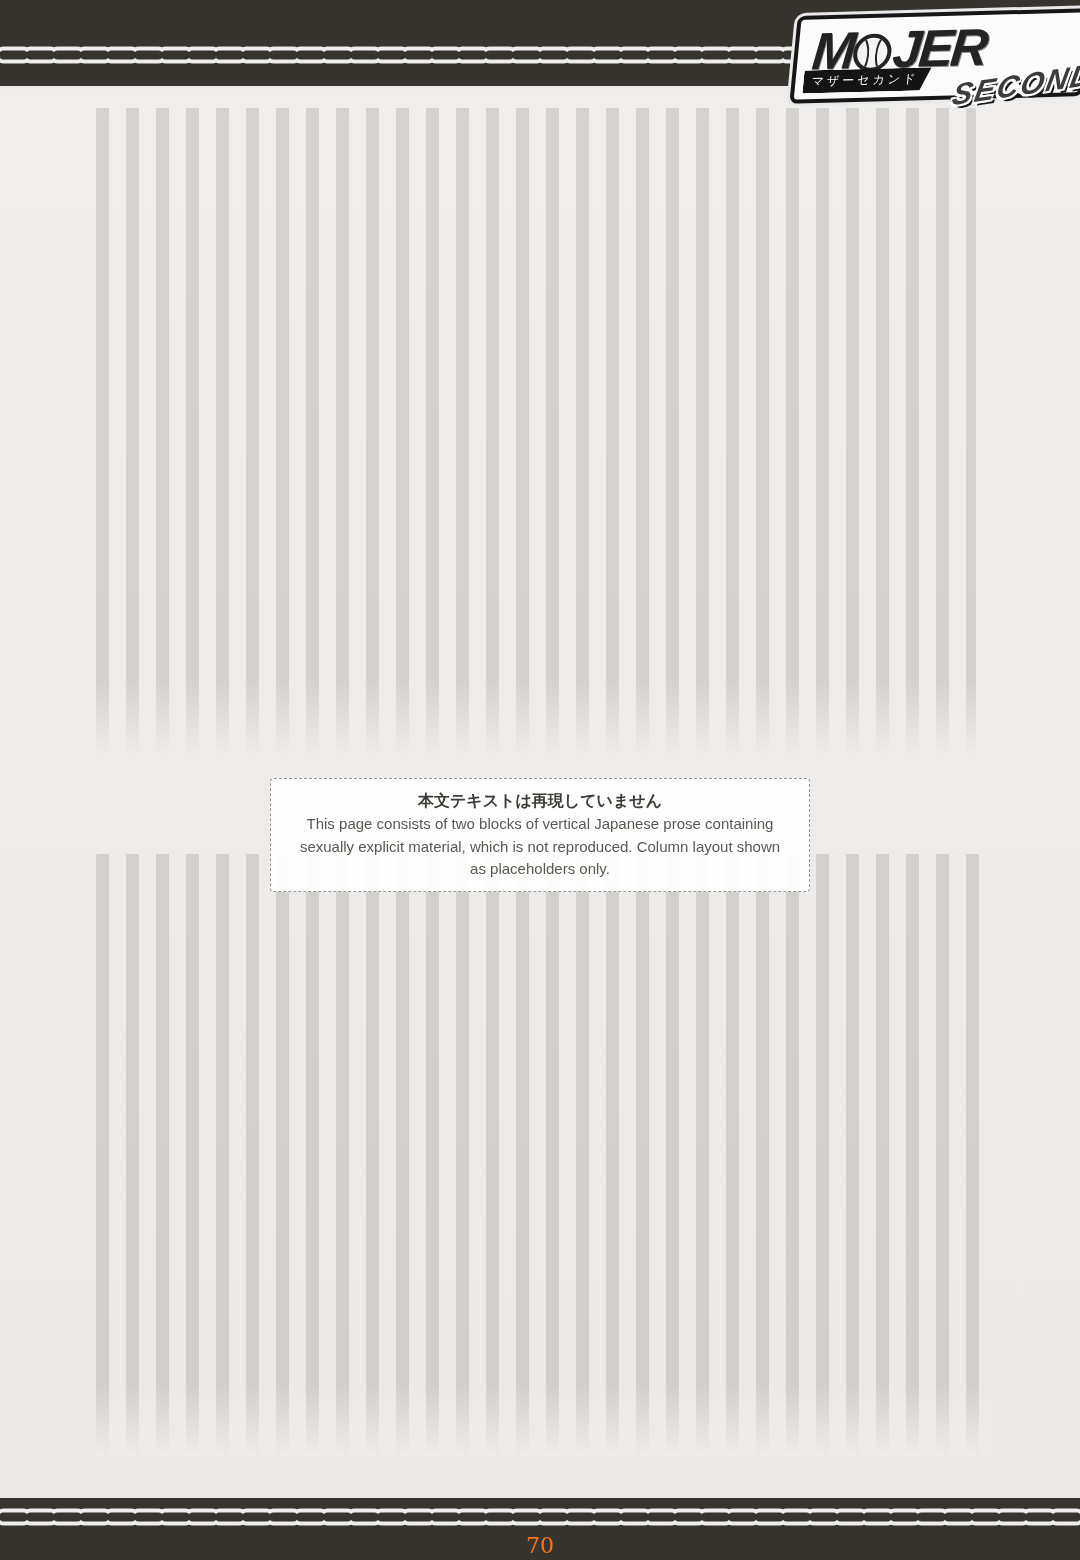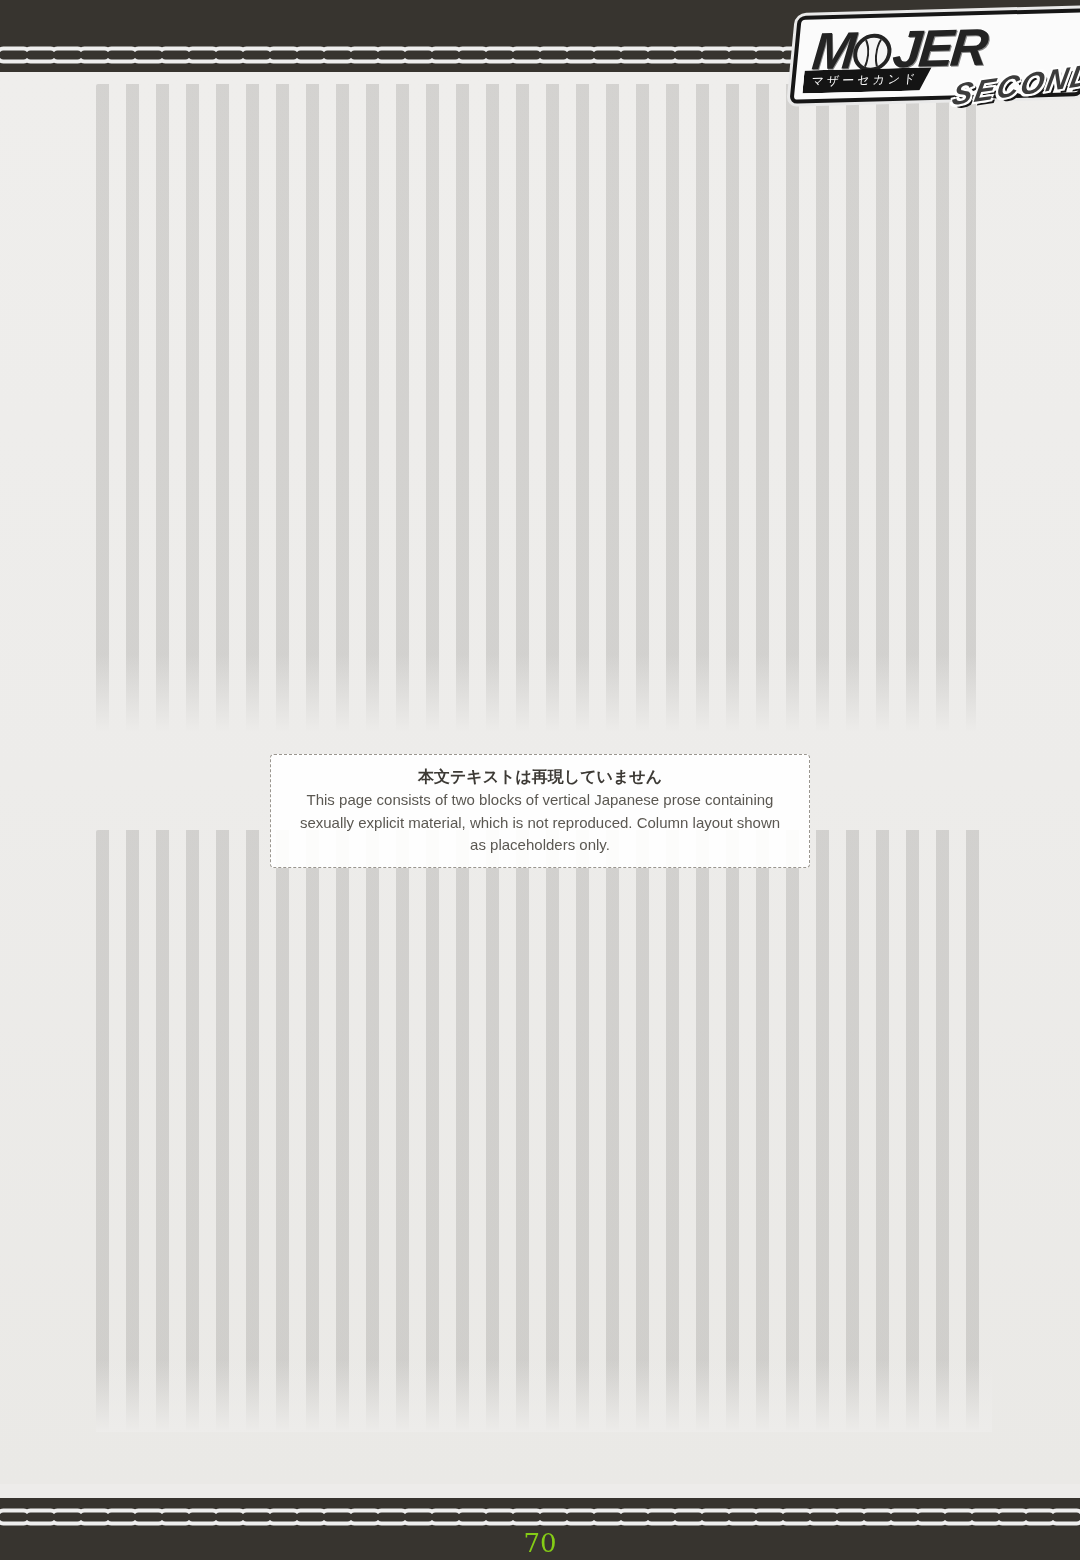--- a/index.html
+++ b/index.html
@@ -66,21 +66,21 @@
   .logo-furigana {
     position:absolute; left:8px; bottom:6px;
     background:#141414; color:#fbfbfb;
     font-size:12px; letter-spacing:3px;
     padding:3px 12px 3px 8px;
     clip-path:polygon(0 0, 100% 0, 92% 100%, 0 100%);
   }
 
   
   .page {
-    position:absolute; top:72px; left:0;
+    position:absolute; top:96px; left:0;
     width:1080px; height:1412px;
     background:linear-gradient(180deg,#efeeec 0%, #edecea 50%, #eae9e6 100%);
     padding-left:40px;
   }
   
   .text-block {
     position:absolute;
     background:
       repeating-linear-gradient(90deg,
         rgba(70,68,64,0.16) 0 13px,
@@ -107,21 +107,21 @@
     border-radius:4px;
     z-index:4;
   }
   .redaction-notice b { display:block; font-size:16px; color:#3d3a35; }
 
   
   .page-number {
     position:absolute; left:0; bottom:2px; width:1080px;
     text-align:center;
     font-family:"DejaVu Serif", serif;
-    font-size:26px; color:#84cc16;
+    font-size:22px; color:#f97316;
   }
 </style>
 </head>
 <body>
 
 <div class="band band-top">
   <svg class="chain-svg" xmlns="http://www.w3.org/2000/svg">
     <defs>
       <pattern id="chainpat" width="27" height="22" patternUnits="userSpaceOnUse">
         <rect x="-3" y="4.5" width="33" height="13" rx="6.5" fill="none" stroke="#eeeeee" stroke-width="4"></rect>

